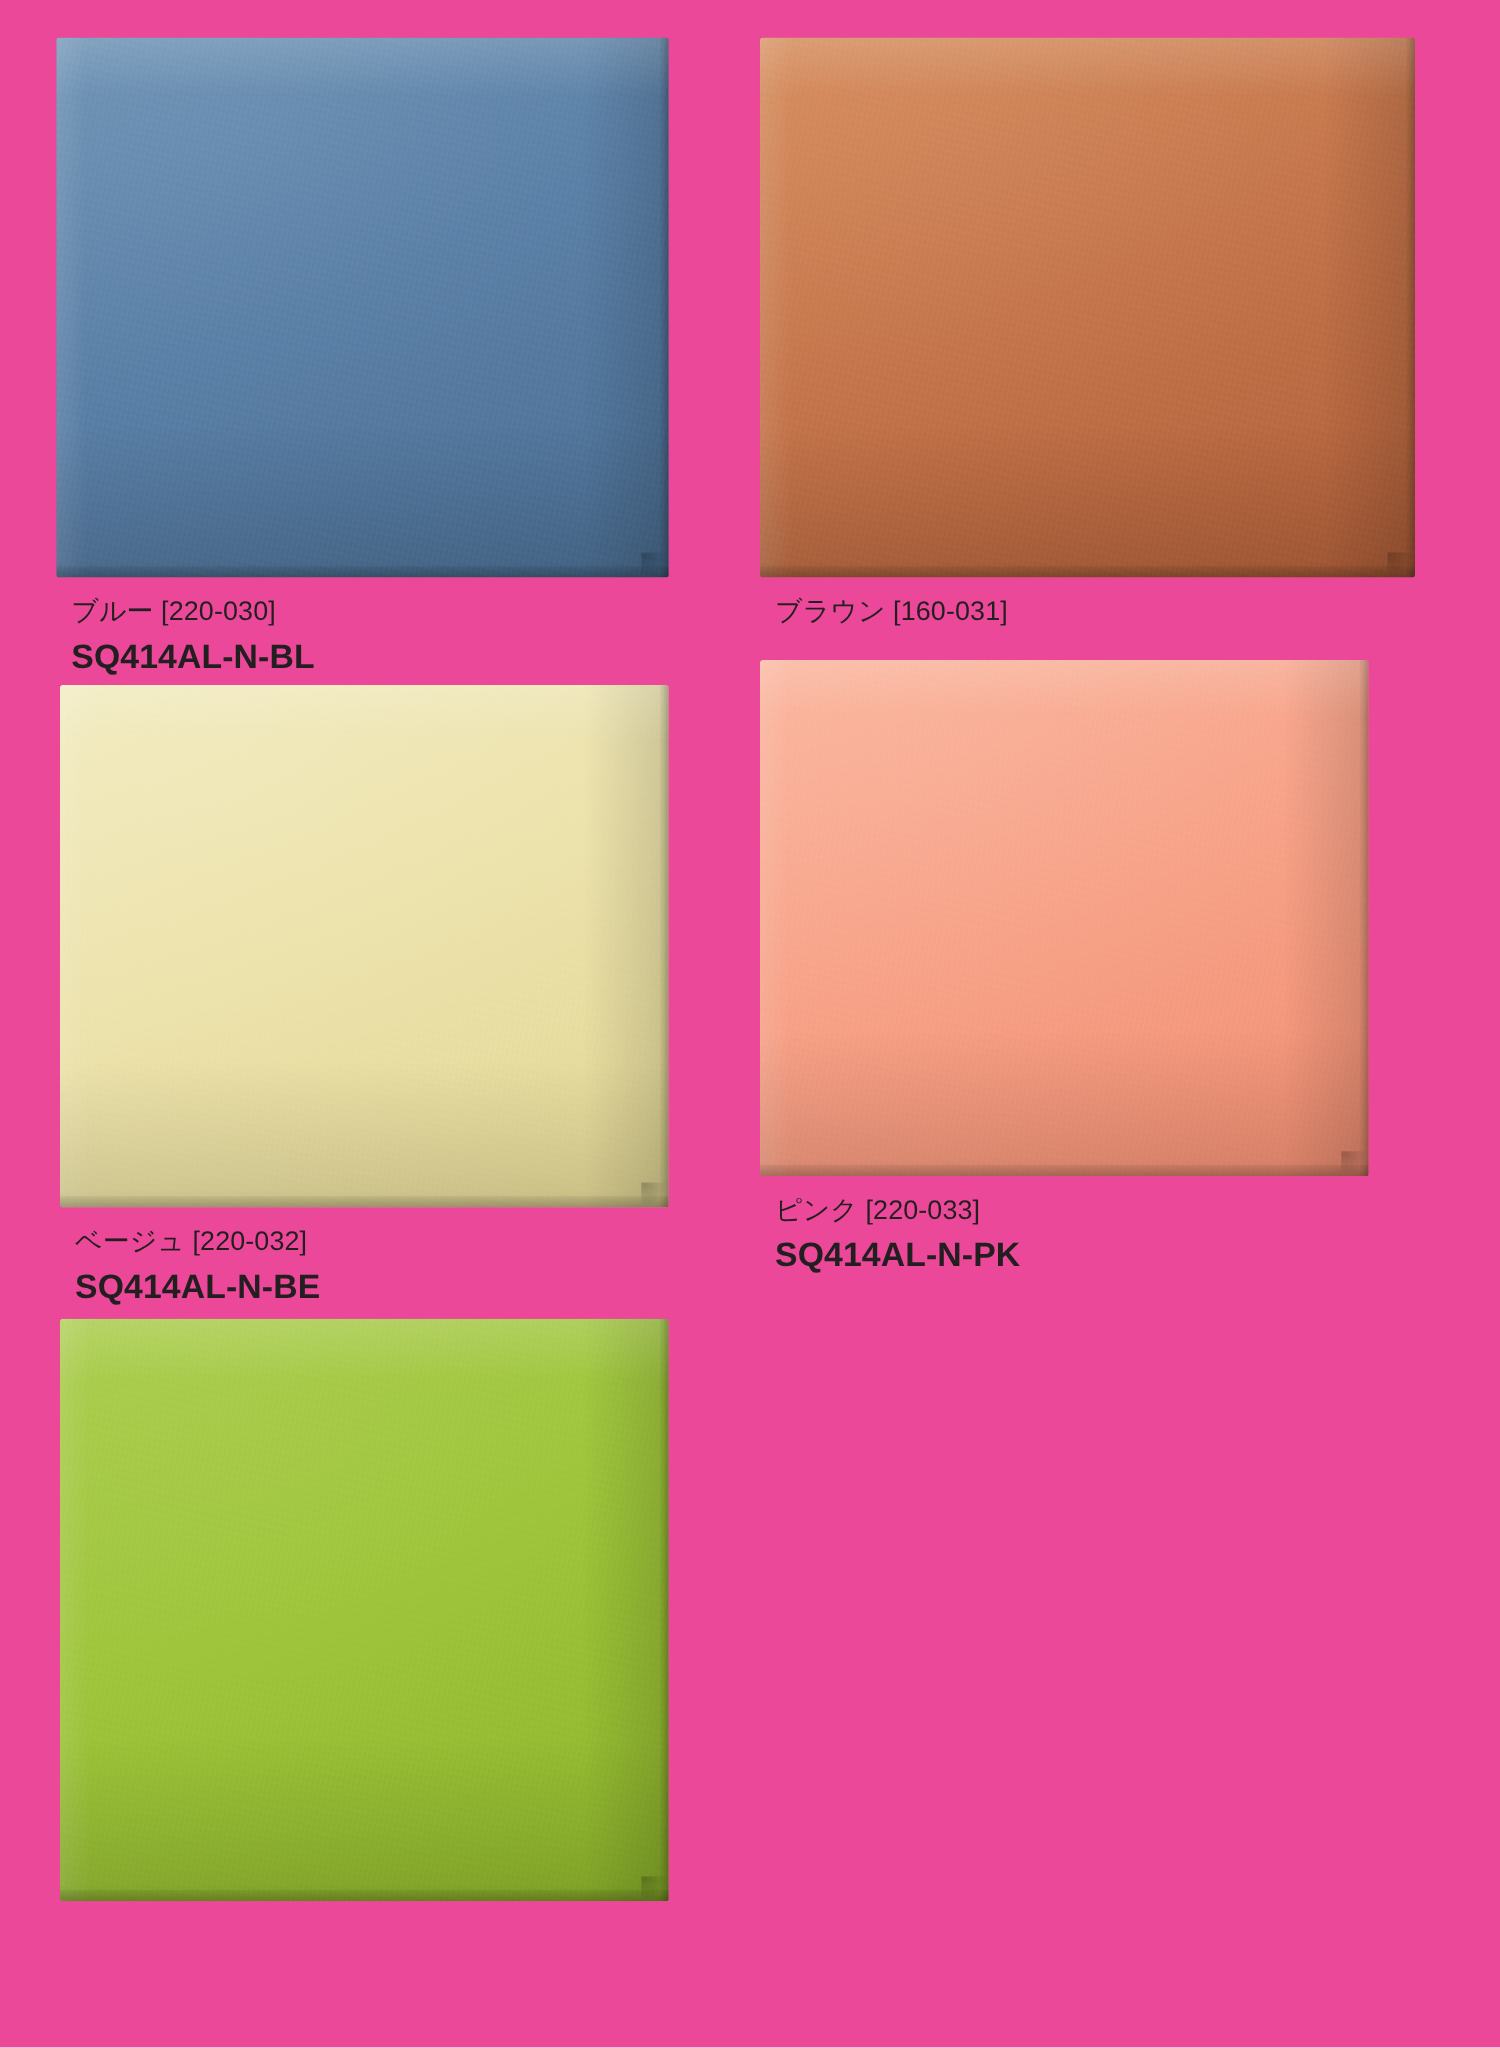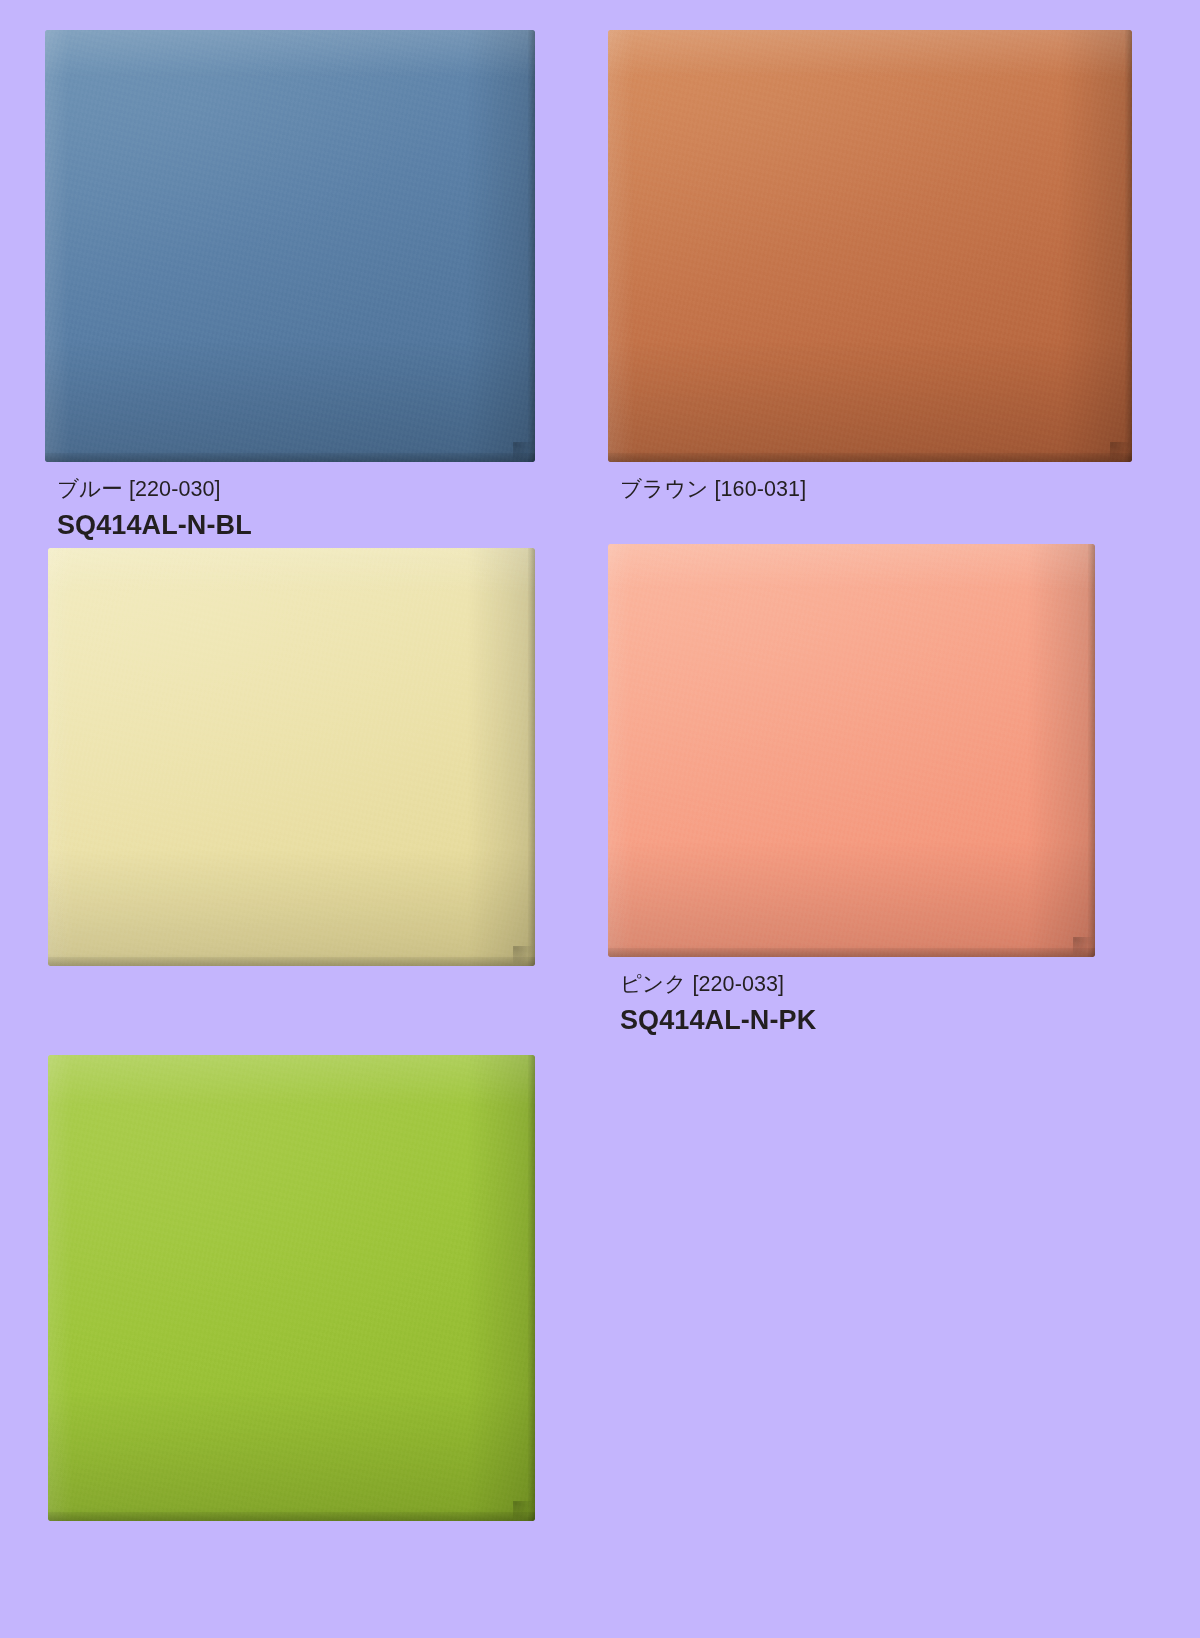--- a/index.html
+++ b/index.html
@@ -13,21 +13,21 @@
     font-family: "Liberation Sans", "DejaVu Sans", sans-serif;
     color: #231f20;
     position: relative;
     overflow: hidden;
   }
 
   .sheet {
     width: 1200px;
     height: 1638px;
     position: relative;
-    background: #c4b5fd;
+    background: #ec4899;
   }
 
   .grid {
     position: absolute;
     left: 0;
     top: 0;
     width: 1200px;
     height: 1638px;
   }
 
@@ -161,22 +161,26 @@
       </div>
       <div class="swatch-cell" style="left: 48px; top: 548px; width: 487px;">
         <div class="board" style="height: 418px;">
           <div class="board-face" style="background: linear-gradient(157deg, rgb(242, 235, 191) 0%, rgb(236, 226, 171) 46%, rgb(227, 215, 149) 100%);"></div>
           <div class="board-texture"></div>
           <div class="board-shade"></div>
           <div class="board-lip"></div>
           <div class="board-lip-right"></div>
           <div class="board-corner"></div>
         </div>
-      </div>
-      <div class="swatch-cell" style="left: 608px; top: 544px; width: 487px;">
+        <div class="caption">
+          <div class="caption-name">ベージュ [220-032]</div>
+          <div class="caption-code">SQ414AL-N-BE</div>
+        </div>
+      </div>
+      <div class="swatch-cell" style="left: 608px; top: 528px; width: 487px;">
         <div class="board" style="height: 413px;">
           <div class="board-face" style="background: linear-gradient(157deg, rgb(251, 181, 157) 0%, rgb(247, 162, 136) 46%, rgb(241, 143, 115) 100%);"></div>
           <div class="board-texture"></div>
           <div class="board-shade"></div>
           <div class="board-lip"></div>
           <div class="board-lip-right"></div>
           <div class="board-corner"></div>
         </div>
         <div class="caption">
           <div class="caption-name">ピンク [220-033]</div>

